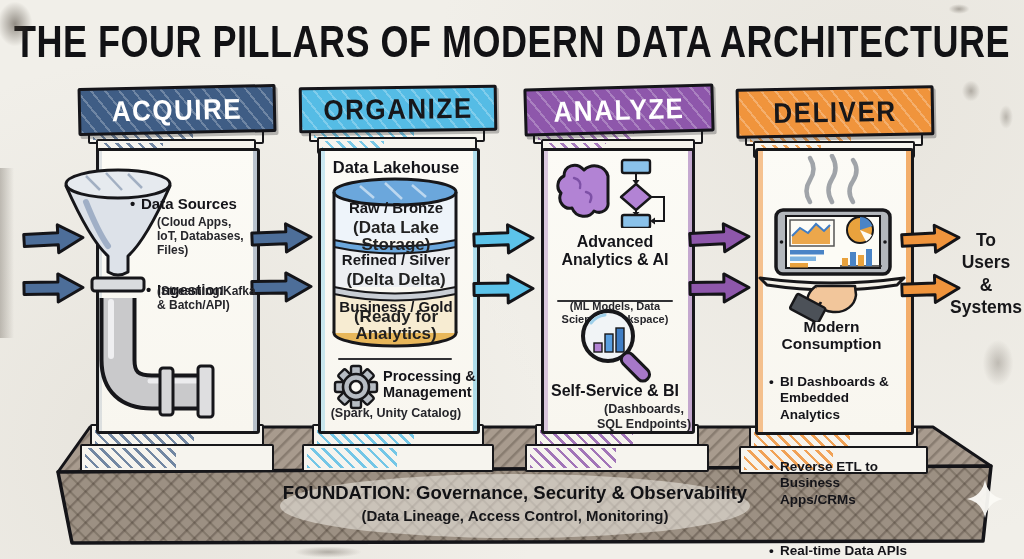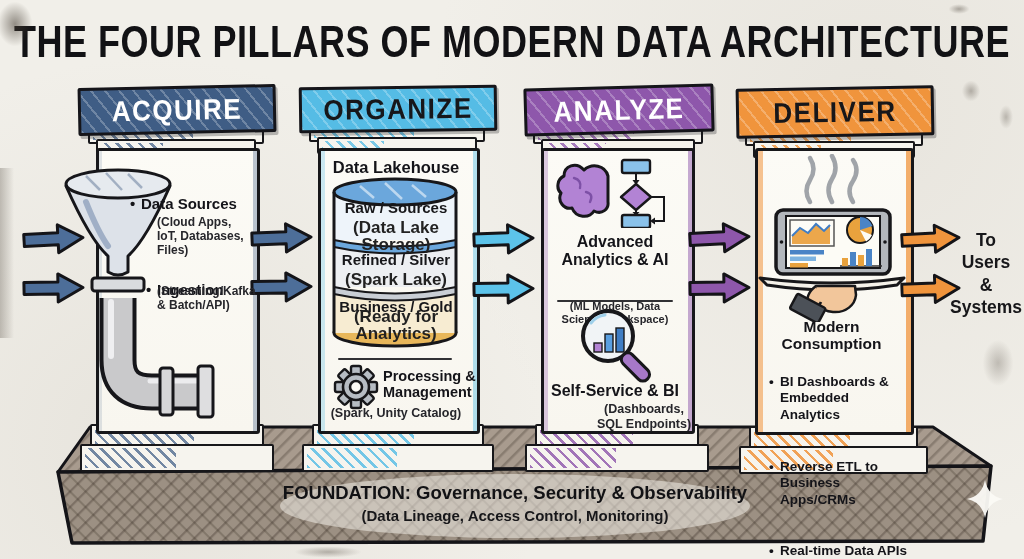--- a/index.html
+++ b/index.html
@@ -124,24 +124,24 @@
     <ellipse cx="65" cy="157" rx="61" ry="13" fill="#e8b75a" stroke="#17171a" stroke-width="3"></ellipse>
     <rect x="4" y="118" width="122" height="39" fill="#f7ecd2"></rect>
     <rect x="4" y="71" width="122" height="40" fill="#edeff2"></rect>
     <rect x="4" y="16" width="122" height="48" fill="#eef4fa"></rect>
     <path d="M4 111 Q65 124 126 111 L126 118 Q65 131 4 118 Z" fill="#c9ced5" stroke="#17171a" stroke-width="2"></path>
     <path d="M4 64 Q65 77 126 64 L126 71 Q65 84 4 71 Z" fill="#6ba7dc" stroke="#17171a" stroke-width="2"></path>
     <ellipse cx="65" cy="16" rx="61" ry="13" fill="#6ba7dc" stroke="#17171a" stroke-width="3"></ellipse>
     <path d="M30 10 L44 22 M55 7 L72 23 M82 9 L96 21" stroke="rgba(255,255,255,.55)" stroke-width="2.5" fill="none"></path>
     <path d="M4 16 L4 157 M126 16 L126 157" stroke="#17171a" stroke-width="3"></path>
   </svg>
-  <div class="abs cylLbl" style="left:331px;top:200px;width:130px;">Raw / Sources</div>
+  <div class="abs cylLbl" style="left:331px;top:200px;width:130px;">Raw / Bronze</div>
   <div class="abs cylSub" style="left:331px;top:219px;width:130px;">(Data Lake Storage)</div>
   <div class="abs cylLbl" style="left:331px;top:252px;width:130px;">Refined / Silver</div>
-  <div class="abs cylSub" style="left:331px;top:271px;width:130px;">(Spark Lake)</div>
+  <div class="abs cylSub" style="left:331px;top:271px;width:130px;">(Delta Delta)</div>
   <div class="abs cylLbl" style="left:331px;top:299px;width:130px;">Business / Gold</div>
   <div class="abs cylSub" style="left:331px;top:308px;width:130px;">(Ready for Analytics)</div>
 
   <div class="abs divider" style="left:338px;top:358px;width:114px;"></div>
 
   <svg class="abs" style="left:333px;top:364px;z-index:5;" width="46" height="46" viewBox="0 0 46 46">
     <g transform="translate(23,23)">
       <rect x="-5" y="-21" width="10" height="42" rx="2" fill="#b6bcc3" stroke="#17171a" stroke-width="2.4"></rect>
       <rect x="-5" y="-21" width="10" height="42" rx="2" transform="rotate(45)" fill="#b6bcc3" stroke="#17171a" stroke-width="2.4"></rect>
       <rect x="-5" y="-21" width="10" height="42" rx="2" transform="rotate(90)" fill="#b6bcc3" stroke="#17171a" stroke-width="2.4"></rect>

